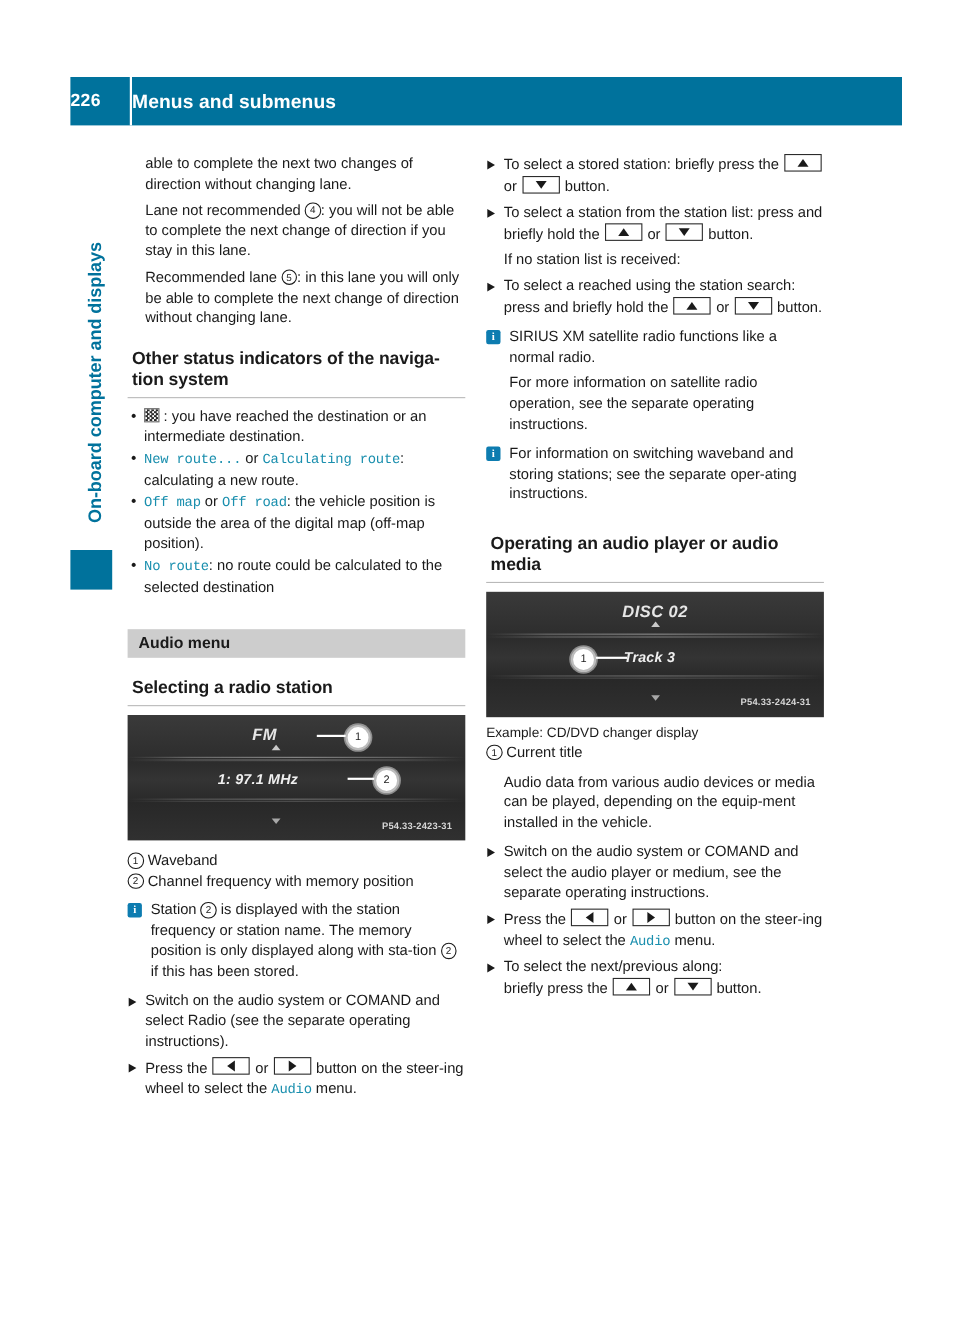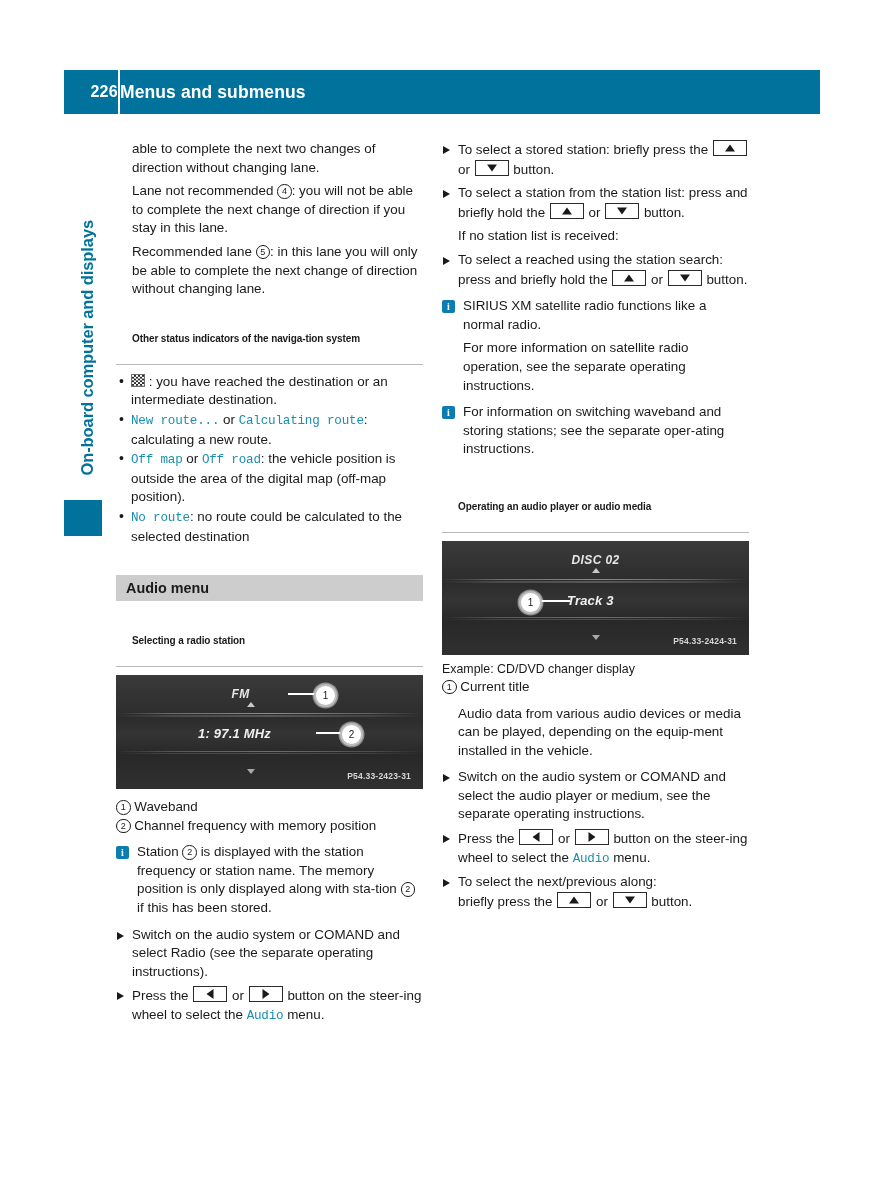--- a/index.html
+++ b/index.html
@@ -22,21 +22,21 @@
     left: 64px;
     top: 70px;
     width: 756px;
     height: 44px;
     background: #00729c;
     display: flex;
     align-items: center;
   }
   .header-page-num {
     width: 54px;
-    text-align: right;
+    text-align: left;
     color: #ffffff;
     font-size: 16px;
     font-weight: 700;
     letter-spacing: .3px;
   }
   .header-divider {
     width: 2px;
     height: 44px;
     background: #ffffff;
   }
@@ -83,23 +83,23 @@
   .col-right { left: 442px; }
 
   p { margin: 0 0 0 16px; }
   .para { margin-bottom: 0px; }
   .gap { height: 8px; }
   .gap-sm { height: 5px; }
   .gap-lg { height: 14px; }
 
   
   h2.sec-head {
-    font-size: 10px;
-    font-weight: 700;
-    margin: 16px;
+    font-size: 16px;
+    font-weight: 700;
+    margin: 4px;
     line-height: 19px;
     letter-spacing: -.1px;
   }
   .rule {
     border: 0;
     border-top: 1px solid #b9b9b9;
     margin: 6px 0 8px 0;
     height: 0;
   }
 
@@ -264,21 +264,21 @@
   }
   .fig-band.wide {
     height: 2px;
   }
   .fig-top-label {
     position: absolute;
     top: 10px;
     left: 0; right: 0;
     text-align: center;
     color: #e6e6e6;
-    font-size: 12px;
+    font-size: 15px;
     font-style: italic;
     font-weight: 700;
     letter-spacing: .4px;
   }
   .fig-main-label {
     position: absolute;
     color: #f0f0f0;
     font-size: 13px;
     font-style: italic;
     font-weight: 700;

